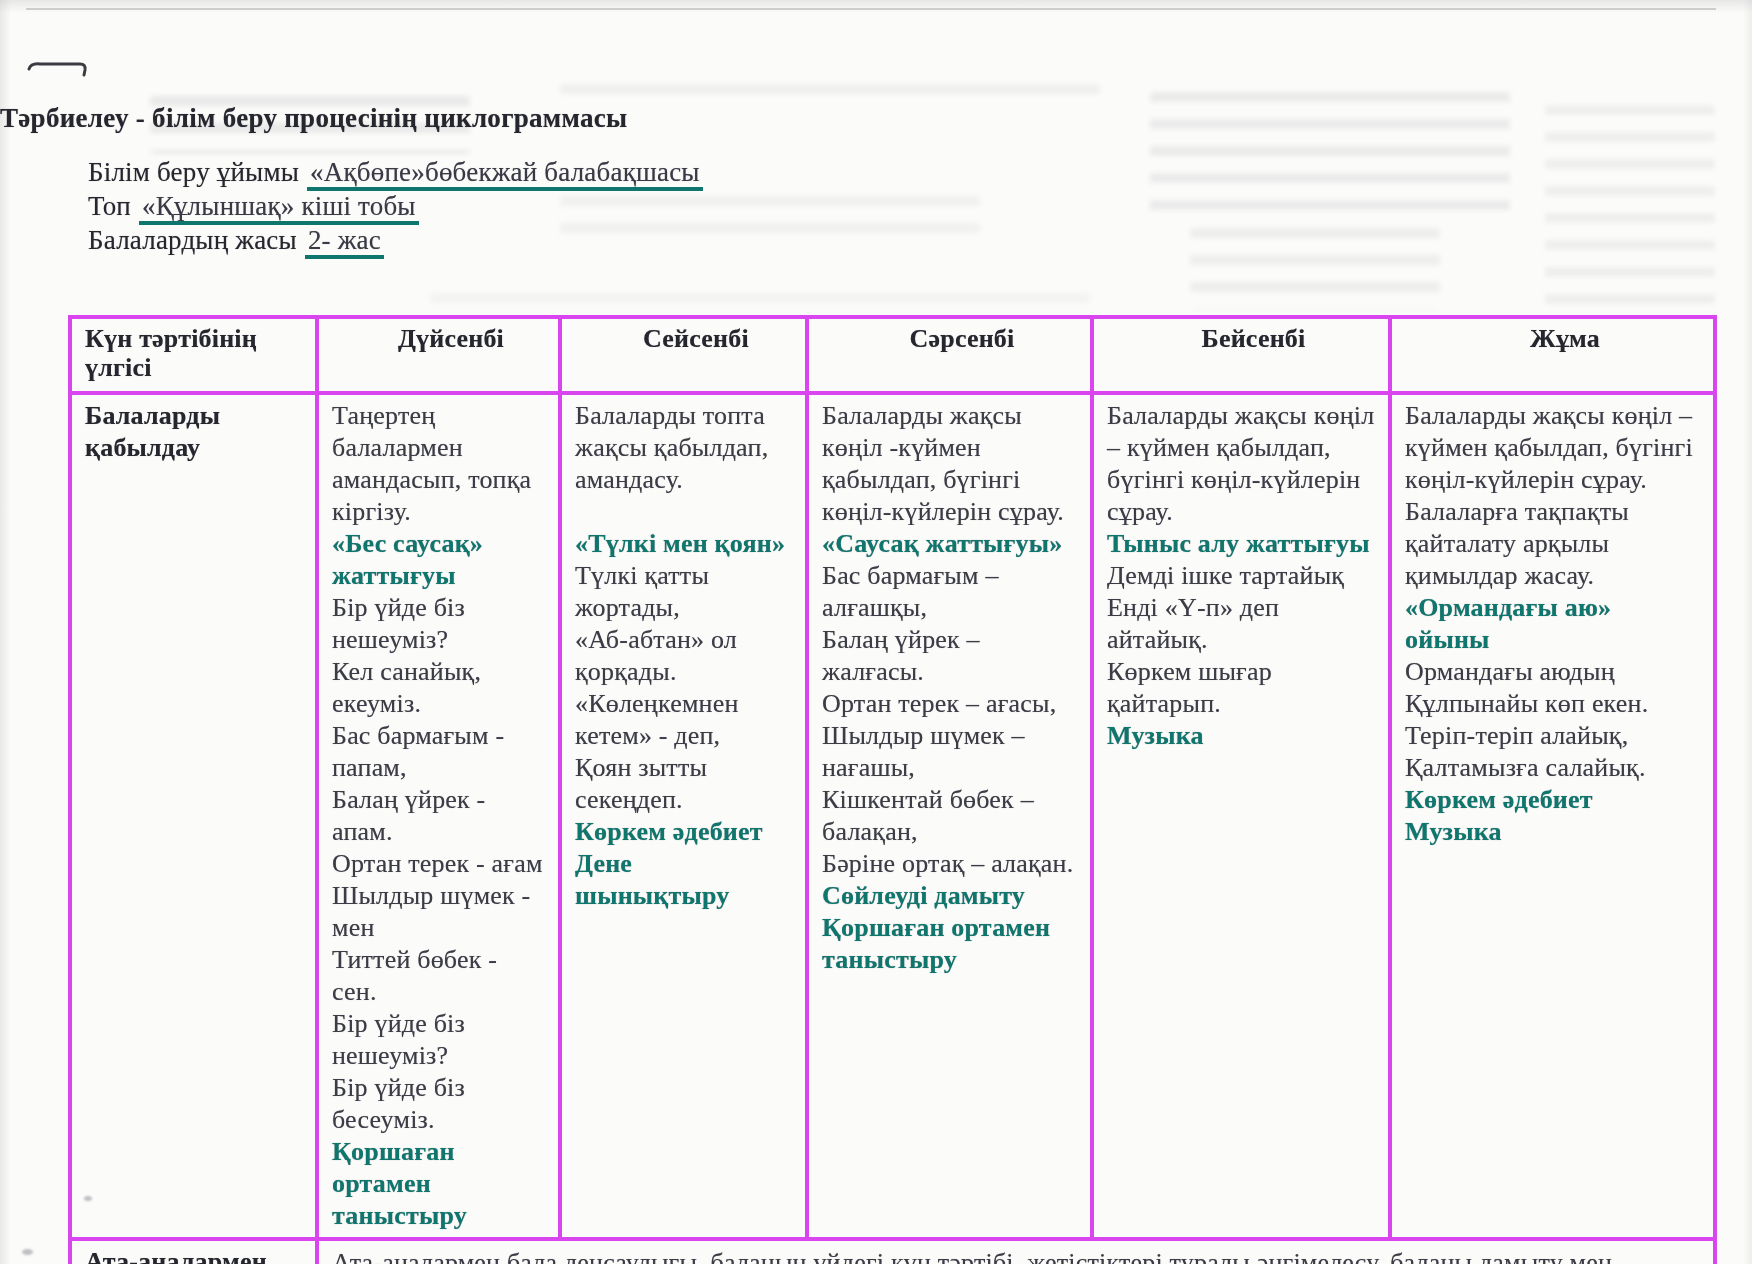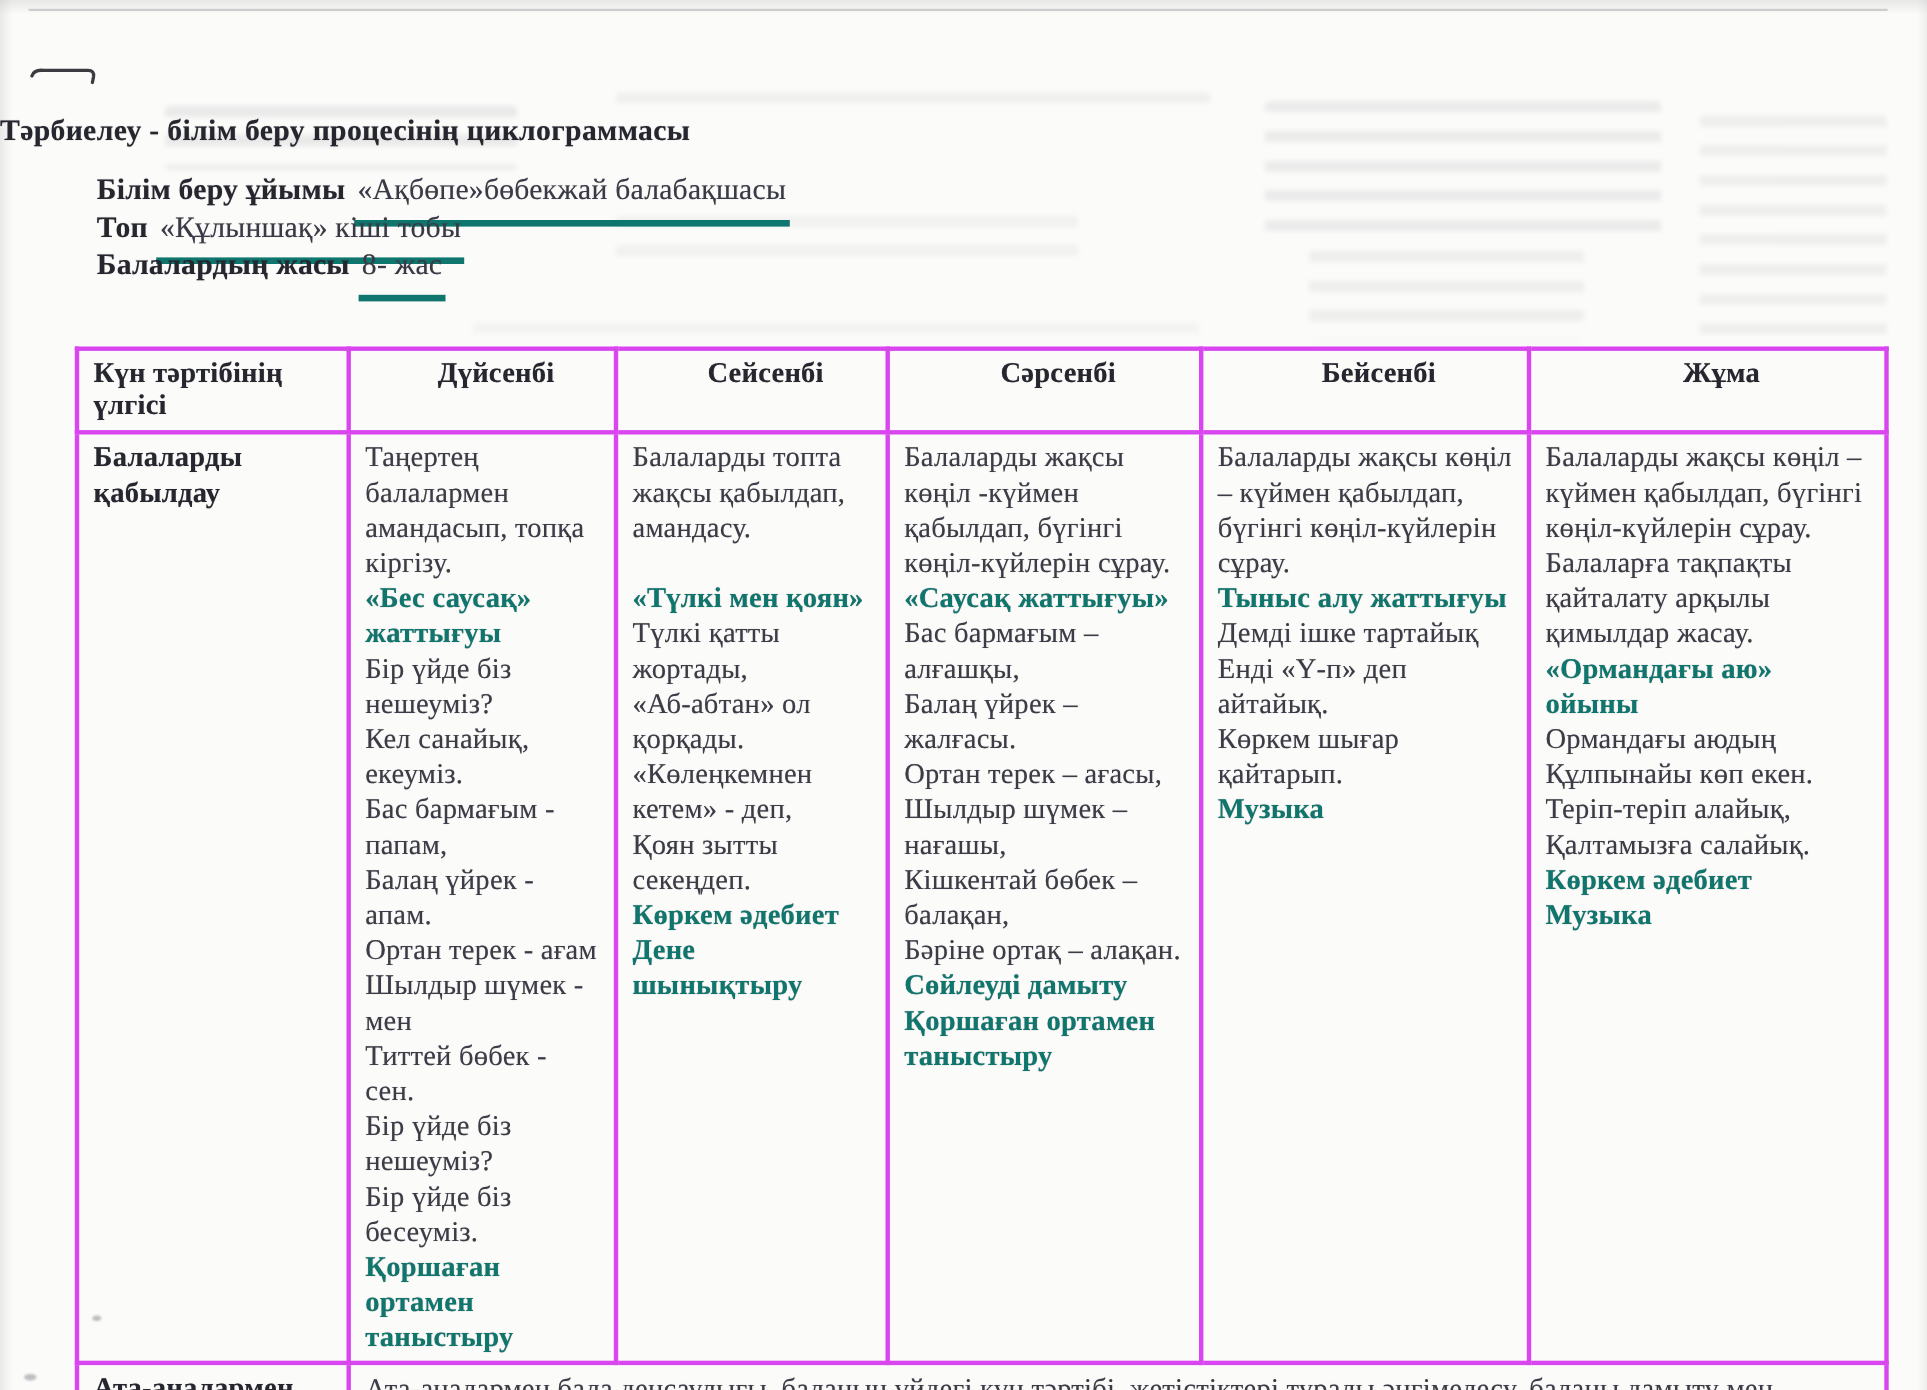--- a/index.html
+++ b/index.html
@@ -19,22 +19,22 @@
     background:repeating-linear-gradient(180deg,rgba(125,125,138,.30) 0 10px,rgba(0,0,0,0) 10px 27px);}
   .speck{position:absolute;background:rgba(115,115,128,.45);filter:blur(1px);border-radius:50%;}
   .hook{position:absolute;left:26px;top:57px;}
   
   .title{
     position:absolute;left:0;top:103px;width:1532px;text-align:left;
     font-size:27px;font-weight:bold;color:#26262f;letter-spacing:.3px;
     text-shadow:0 0 1px rgba(35,35,48,.45);
   }
   .info{position:absolute;left:88px;top:155px;font-size:27px;line-height:34px;letter-spacing:.2px;}
-  .info .lbl{font-weight:bold;color:#26262f;text-shadow:0 0 1px rgba(35,35,48,.4);}
-  .info .val{color:#3a3a46;border-bottom:6px solid #0f766e;padding:0 3px 13px 3px;margin-left:8px;text-shadow:0 0 .7px rgba(55,55,70,.5);}
+  .info .lbl{font-weight:normal;color:#26262f;text-shadow:0 0 1px rgba(35,35,48,.4);}
+  .info .val{color:#3a3a46;border-bottom:4px solid #0f766e;padding:0 3px 0 3px;margin-left:8px;text-shadow:0 0 .7px rgba(55,55,70,.5);}
   
   table.cy{
     position:absolute;left:68px;top:315px;width:1645px;
     border-collapse:collapse;table-layout:fixed;
     font-size:26px;line-height:32px;letter-spacing:.2px;
   }
   table.cy td{
     border:4px solid #d946ef;vertical-align:top;
     padding:5px 12px 5px 13px;
     text-shadow:0 0 .7px rgba(55,55,70,.5);
@@ -76,21 +76,21 @@
   <div class="title">Тәрбиелеу - білім беру процесінің циклограммасы</div>
 
   <div class="info">
     <div class="info-line">
       <span class="lbl">Білім беру ұйымы</span><span class="val">«Ақбөпе»бөбекжай балабақшасы</span>
     </div>
     <div class="info-line">
       <span class="lbl">Топ</span><span class="val">«Құлыншақ» кіші тобы</span>
     </div>
     <div class="info-line">
-      <span class="lbl">Балалардың жасы</span><span class="val">8- жас</span>
+      <span class="lbl">Балалардың жасы</span><span class="val">2- жас</span>
     </div>
   </div>
 
   <table class="cy">
     <colgroup>
       <col style="width:247px">
         <col style="width:243px">
         <col style="width:247px">
       <col style="width:285px">
         <col style="width:298px">

